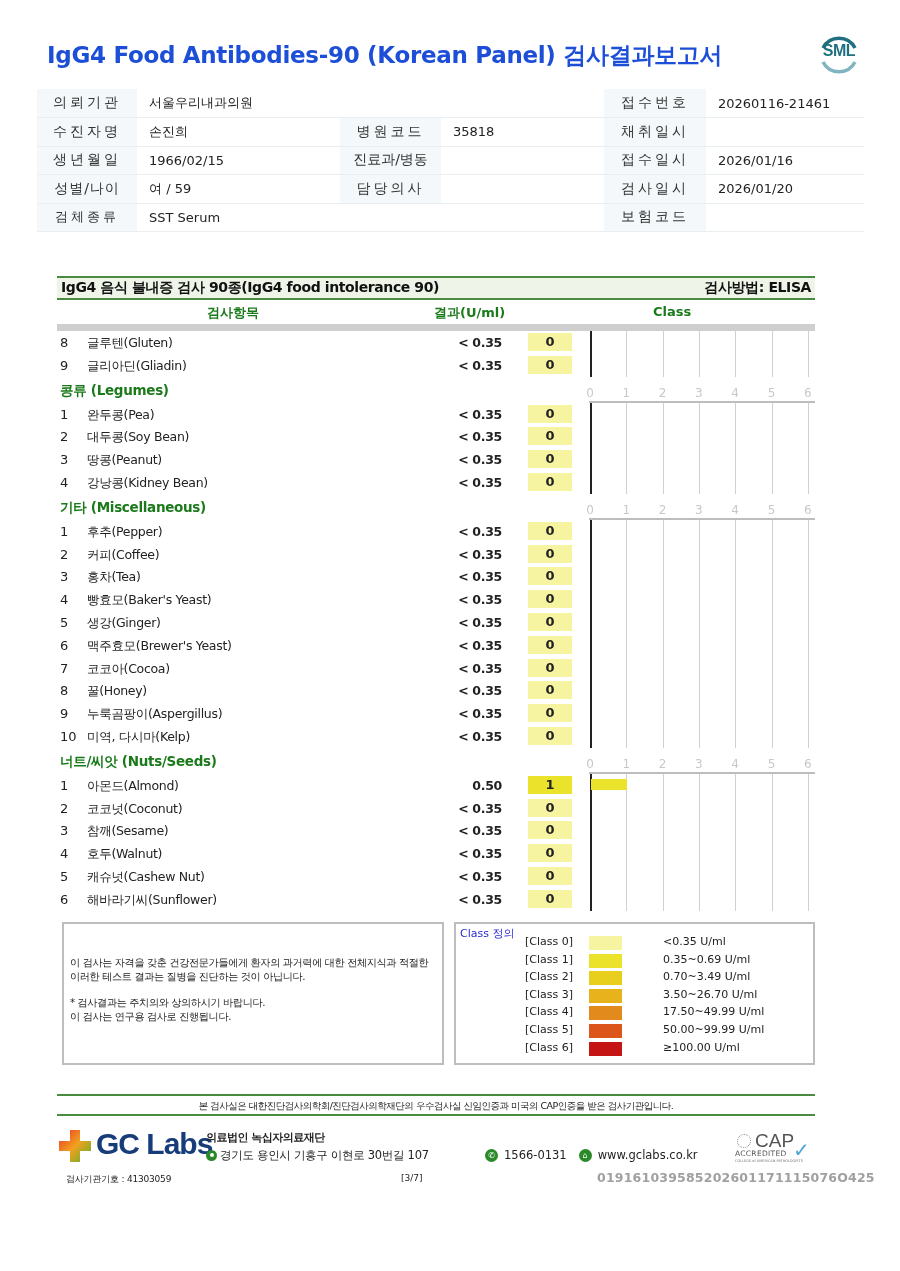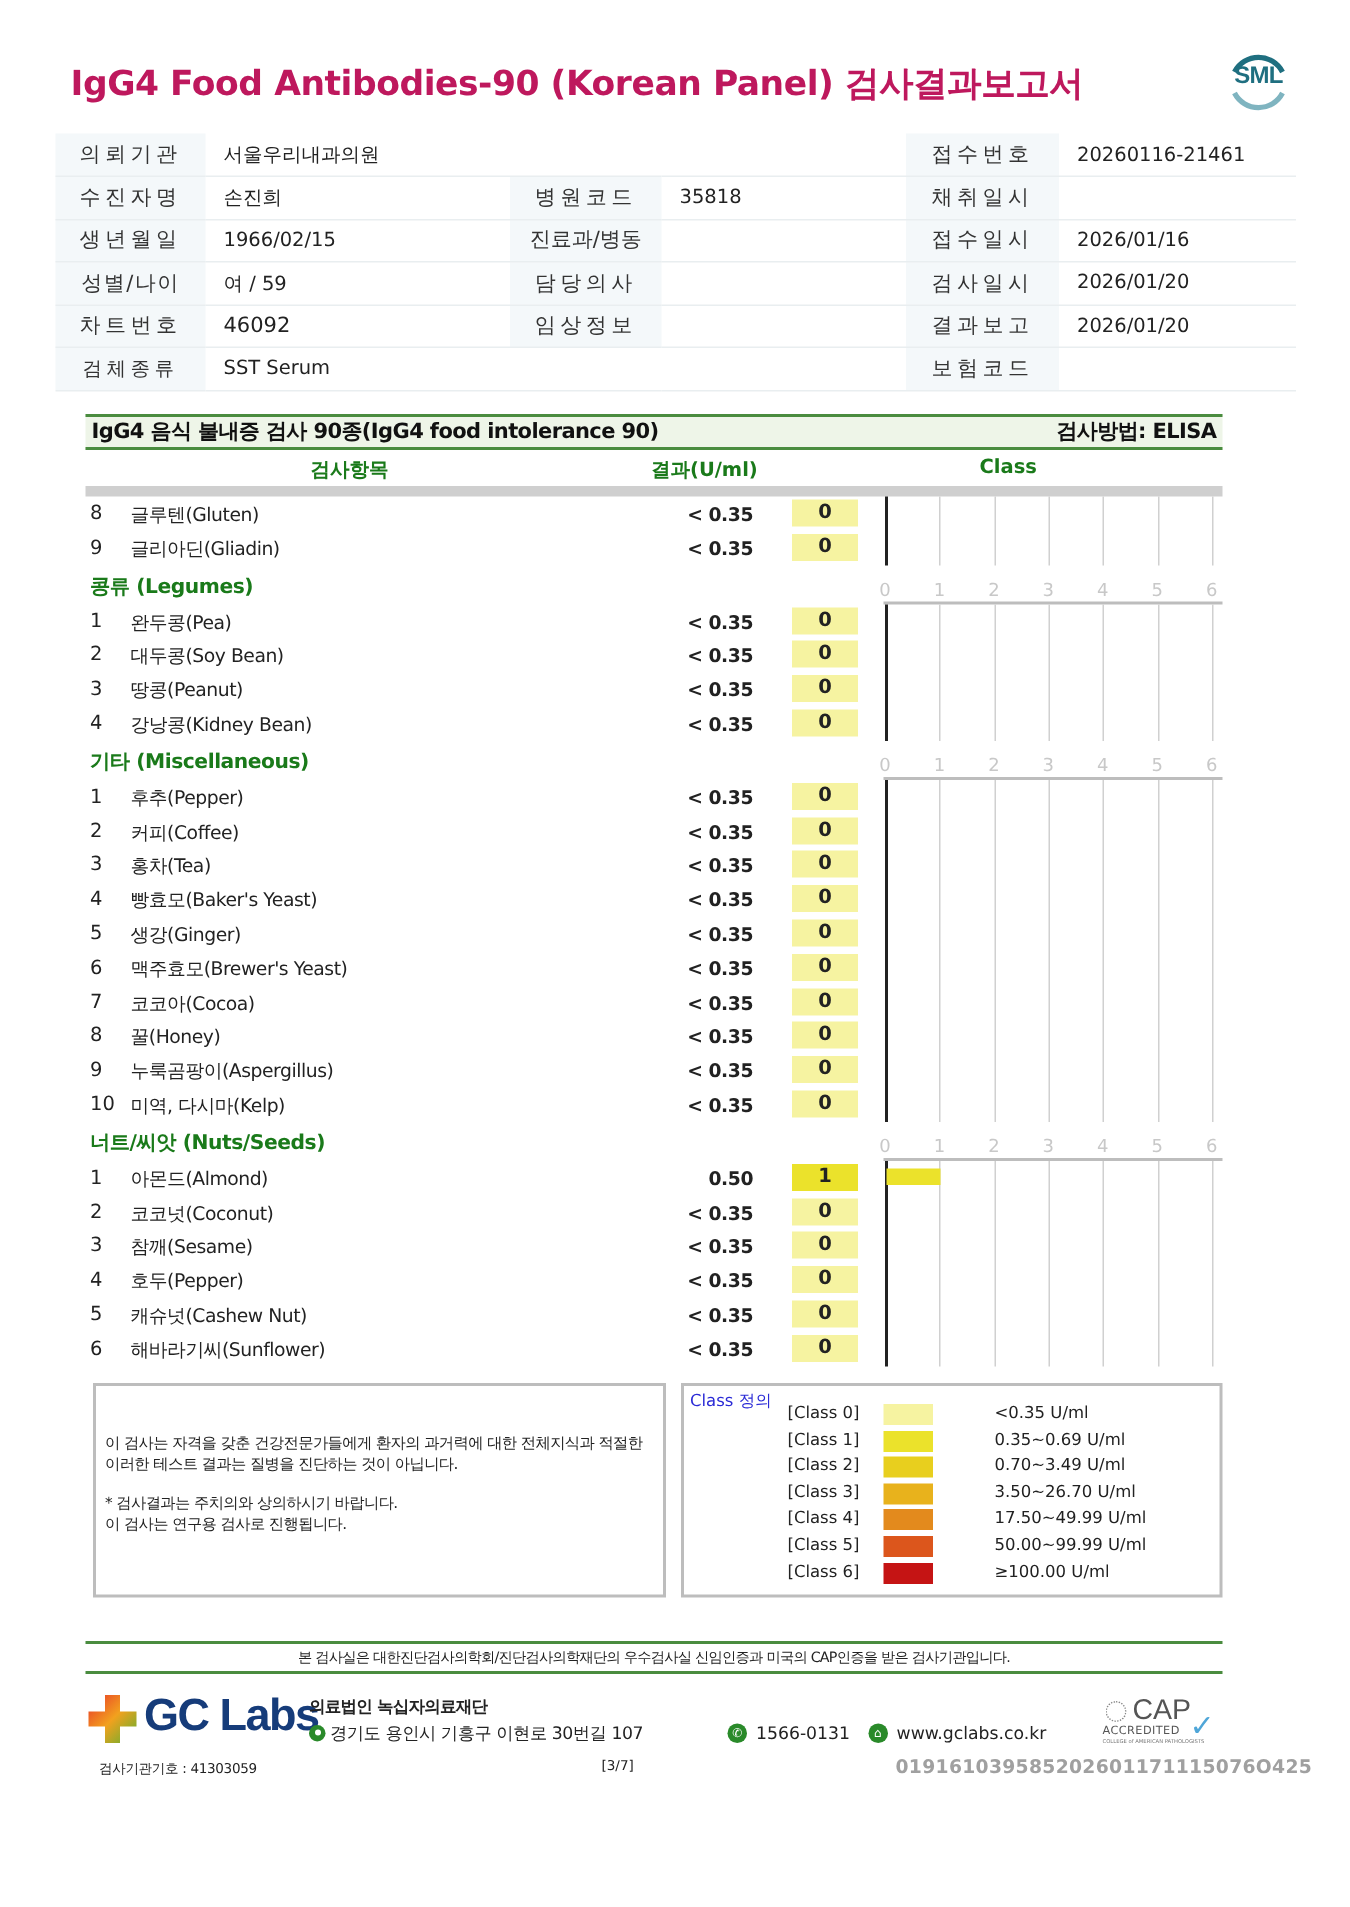--- a/index.html
+++ b/index.html
@@ -1,17 +1,17 @@
 <!DOCTYPE html>
 <html><head>
 <meta charset="utf-8">
 <style>
   * { box-sizing: border-box; margin: 0; padding: 0; }
   body { width: 900px; height: 1271px; background: #fff; font-family: "DejaVu Sans", "Liberation Sans", sans-serif; color: #222; position: relative; overflow: hidden; }
-  .title { position: absolute; left: 47px; top: 40px; font-size: 23px; font-weight: bold; color: #be185d; letter-spacing: -0.3px; }
+  .title { position: absolute; left: 47px; top: 40px; font-size: 23px; font-weight: bold; color: #1d4ed8; letter-spacing: -0.3px; }
   .sml-logo { position: absolute; left: 815px; top: 30px; width: 48px; height: 48px; }
   .sml-text { position: absolute; left: 0; top: 12px; width: 48px; text-align: center; font-family: "Liberation Sans", sans-serif; font-weight: bold; font-size: 16px; color: #1f6f80; letter-spacing: -0.5px; }
 
   
   .info { position: absolute; left: 37px; top: 89px; width: 827px; border-collapse: collapse; font-size: 13px; }
   .info td { height: 28.5px; border-bottom: 1px solid #e9eef0; padding: 0; vertical-align: middle; }
   .info td.lbl { background: #f4f8fa; color: #333; text-align: center; letter-spacing: 3px; font-size: 14px; }
   .info td.val { padding-left: 12px; color: #222; }
 
   
@@ -115,28 +115,20 @@
   </tr>
   <tr>
     <td class="lbl" style="letter-spacing:1px">성별/나이</td>
     <td class="val">여 / 59</td>
     <td class="lbl">담당의사</td>
     <td class="val"></td>
     <td class="lbl">검사일시</td>
     <td class="val">2026/01/20</td>
   </tr>
   <tr>
-    <td class="lbl">차트번호</td>
-    <td class="val" style="font-size:14px">46092</td>
-    <td class="lbl">임상정보</td>
-    <td class="val"></td>
-    <td class="lbl">결과보고</td>
-    <td class="val">2026/01/20</td>
-  </tr>
-  <tr>
     <td class="lbl" style="font-size:13px">검체종류</td>
     <td class="val" colspan="3">SST Serum</td>
     <td class="lbl">보험코드</td>
     <td class="val"></td>
   </tr>
 </tbody>
   </table>
 
 <div class="results">
   <div class="sect-head">
@@ -339,21 +331,21 @@
           <span class="cls">0</span>
         </div>
         <div class="row">
           <span class="num">3</span>
           <span class="name">참깨(Sesame)</span>
           <span class="val">&lt; 0.35</span>
           <span class="cls">0</span>
         </div>
         <div class="row">
           <span class="num">4</span>
-          <span class="name">호두(Pepper)</span>
+          <span class="name">호두(Walnut)</span>
           <span class="val">&lt; 0.35</span>
           <span class="cls">0</span>
         </div>
         <div class="row">
           <span class="num">5</span>
           <span class="name">캐슈넛(Cashew Nut)</span>
           <span class="val">&lt; 0.35</span>
           <span class="cls">0</span>
         </div>
         <div class="row">

